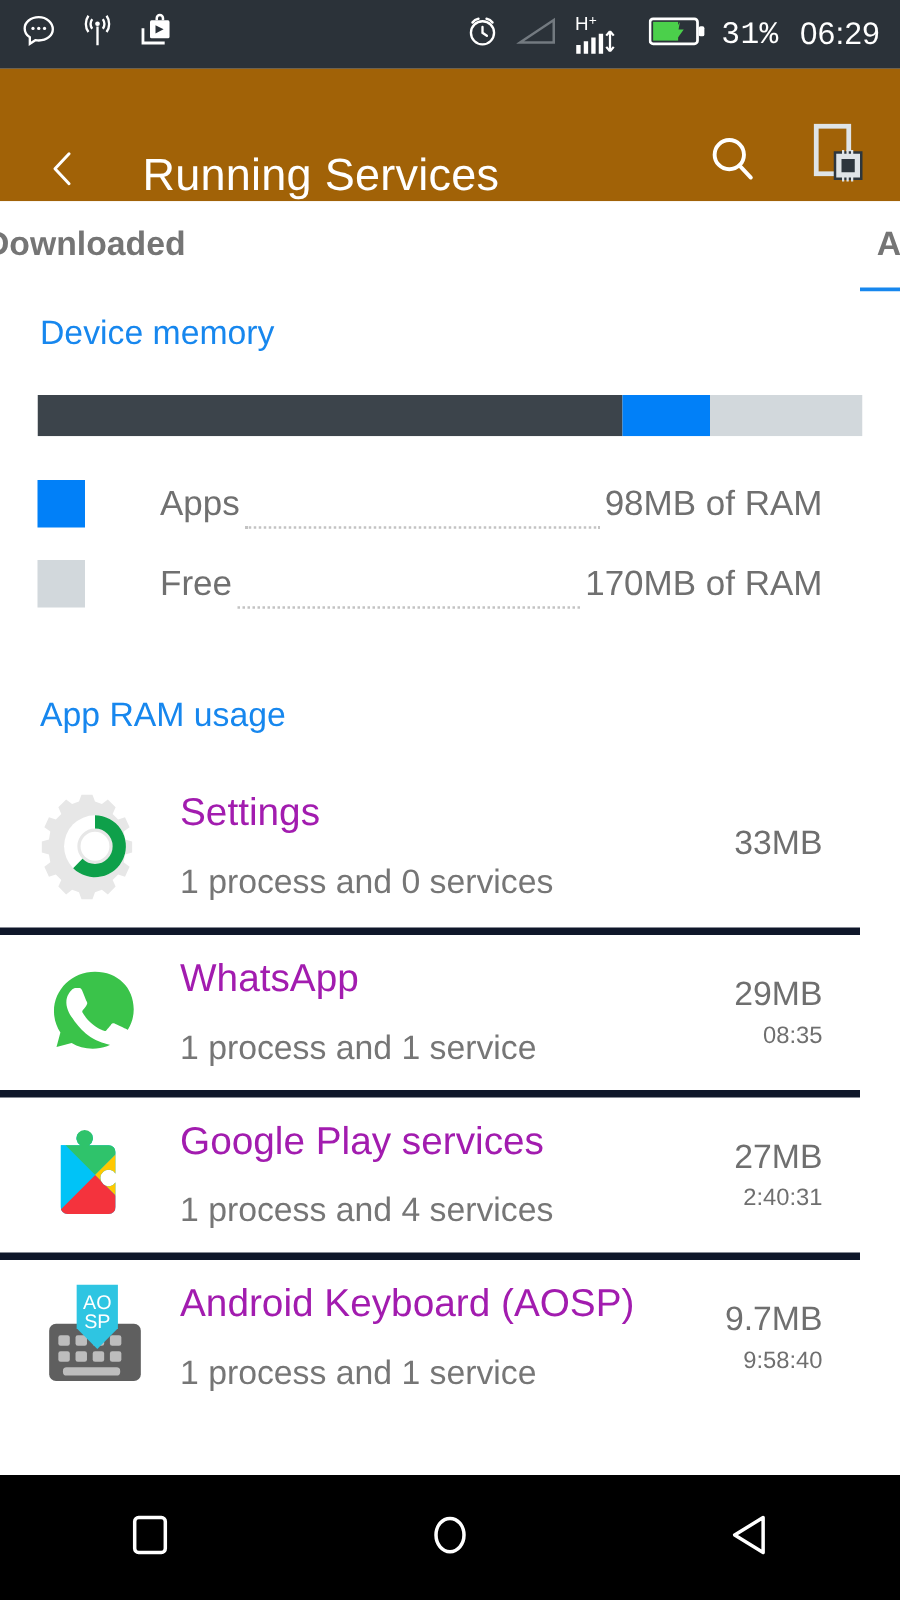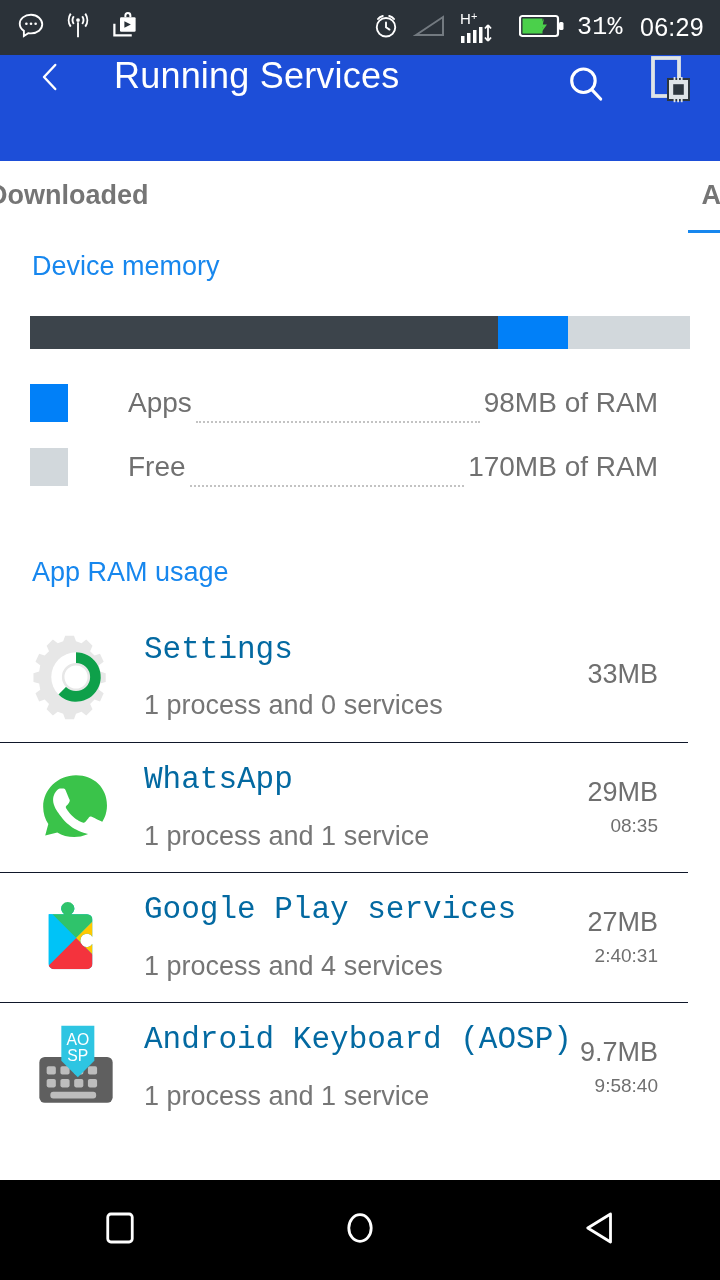--- a/index.html
+++ b/index.html
@@ -18,21 +18,21 @@
     display:flex; align-items:center; padding:0 16px;
   }
   .sb-left{ display:flex; align-items:center; gap:17px; }
   .sb-right{ margin-left:auto; display:flex; align-items:center; gap:12px; }
   .sb-pct{ font-size:25px; letter-spacing:.3px;font-family:Liberation Mono, monospace; }
   .sb-clock{ font-size:25px; letter-spacing:.3px; margin-left:5px;}
 
   
   .appbar{
     position:absolute; top:55px; left:0; width:720px; height:106px;
-    background:#1d4ed8; display:flex; align-items:flex-start; padding:0 26px;
+    background:#a16207; display:flex; align-items:flex-end; padding:0 26px;
   }
   .back-btn{ width:48px; height:48px; display:flex; align-items:center; justify-content:center; }
   .appbar-title{
     color:#ffffff; font-size:36px; margin-left:40px; letter-spacing:.2px;
     white-space:nowrap; font-weight:400;
   }
   .appbar-actions{ margin-left:auto; display:flex; align-items:center; gap:38px; }
 
   
   .tabs{
@@ -78,29 +78,29 @@
   }
   .leader{
     flex:1 1 auto; border-bottom:2px dotted #c3c3c3; margin:0 4px;
     align-self:flex-end; margin-bottom:12px; height:1px;
   }
   .leg-value{ font-size:28px; color:#707070; white-space:nowrap; }
 
   .app-list{ margin-top:24px; }
   .app-row{
     position:relative; display:flex; align-items:center; height:130px;
-    padding:0 30px 0 30px; border-top:1px solid #0f172a;
+    padding:0 30px 0 30px; border-top:6px solid #0f172a;
   }
   .app-row.first{ border-top:none; }
   .app-icon{
     width:92px; height:92px; flex:0 0 92px;
     display:flex; align-items:center; justify-content:center;
   }
   .app-text{ margin-left:22px; display:flex; flex-direction:column; justify-content:center; }
-  .app-name{ font-size:31px; color:#0369a1; line-height:1.22; white-space:nowrap;font-family:Liberation Mono, monospace; }
+  .app-name{ font-size:31px; color:#a21caf; line-height:1.22; white-space:nowrap; }
   .app-sub{ font-size:27px; color:#767676; line-height:1.3; margin-top:20px; white-space:nowrap; }
   .app-meta{ margin-left:auto; display:flex; flex-direction:column; align-items:flex-end; justify-content:center; }
   .app-size{ font-size:27px; color:#6f6f6f; line-height:1.25; white-space:nowrap; }
   .app-time{ font-size:19px; color:#6f6f6f; line-height:1.3; margin-top:4px; white-space:nowrap; }
 
   
   .navbar{
     position:absolute; bottom:0; left:0; width:720px; height:100px;
     background:#000; display:flex; align-items:center; justify-content:space-around;
   }

